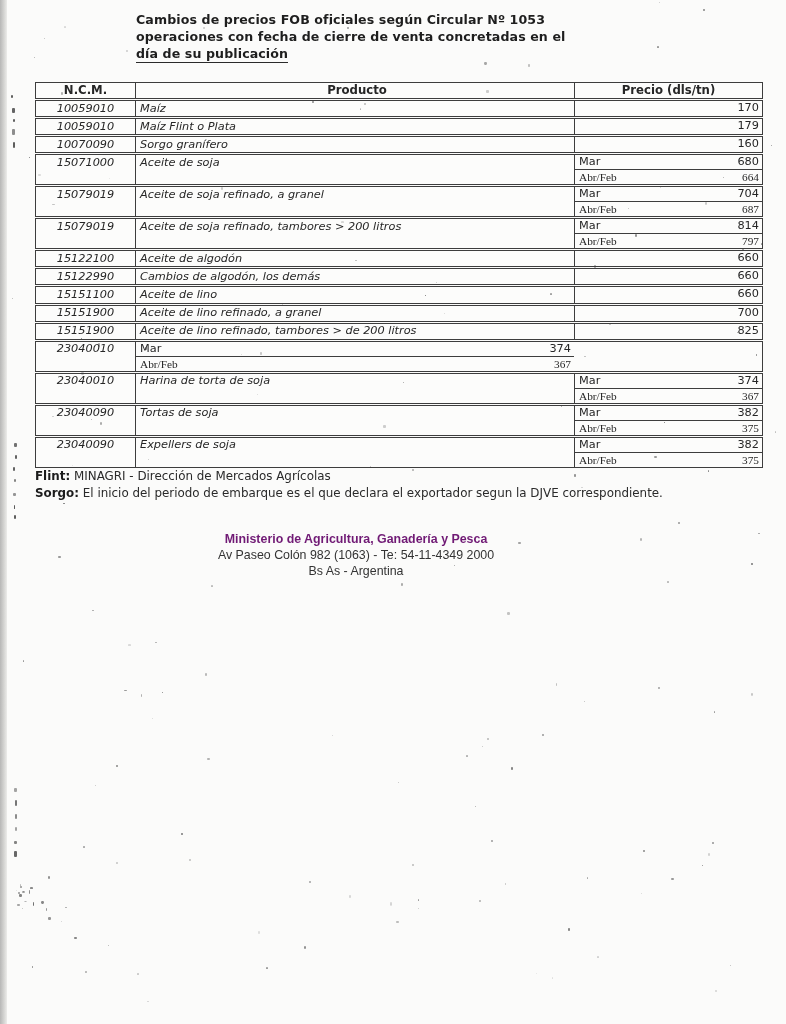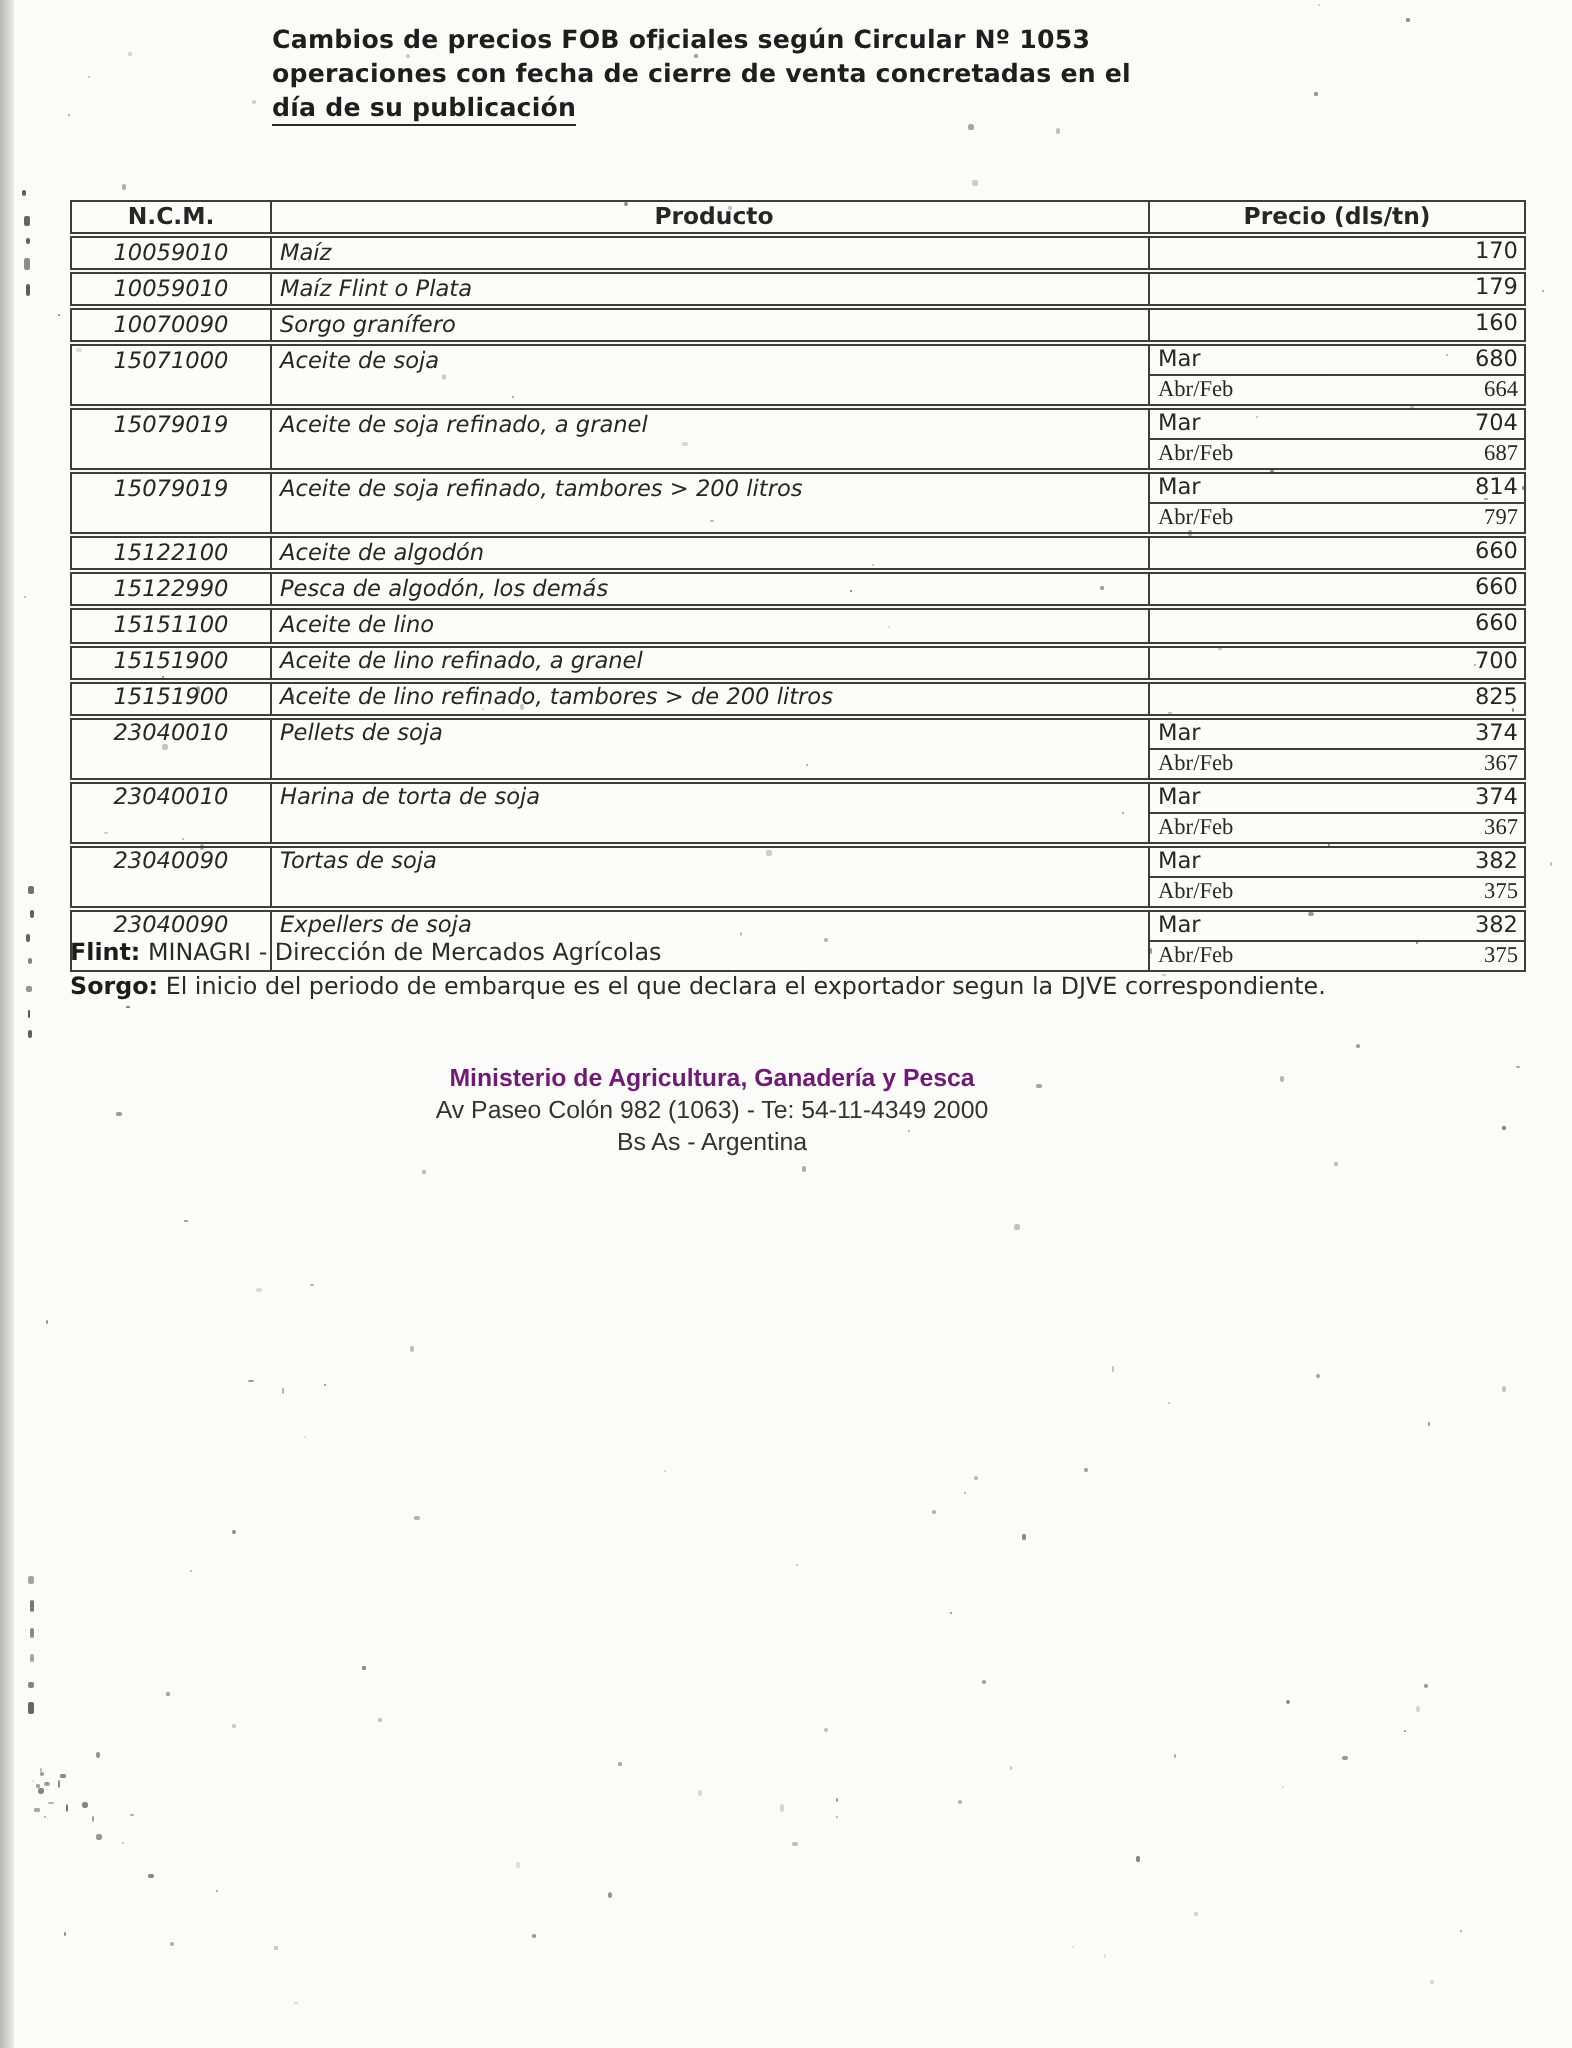--- a/index.html
+++ b/index.html
@@ -15,21 +15,21 @@
     background:linear-gradient(to right,#b7b7b6,#d6d6d4 60%,#ececea);
   }
   
   .title{
     position:absolute;left:136px;top:11px;width:480px;
     font-size:12.6px;font-weight:bold;line-height:17px;color:#1e1e1e;
     letter-spacing:.1px;
   }
   .title .u{border-bottom:1.7px solid #2b2b2b;padding-bottom:1px;}
   
-  .tbl{position:absolute;left:35px;top:99px;width:728px;font-size:11.3px;}
+  .tbl{position:absolute;left:35px;top:81px;width:728px;font-size:11.3px;}
   .t-head,.t-row{
     border:1.3px solid #3d3d3d;margin-top:1px;
     display:grid;grid-template-columns:99px 1fr 188px;
     background:#fcfcfb;box-sizing:border-box;
   }
   .t-head{font-weight:bold;font-size:11.7px;}
   .t-head>div{line-height:15px;height:15px;text-align:center;}
   .c1{text-align:center;line-height:15px;padding-top:0;}
   .c2{border-left:1.3px solid #3d3d3d;padding-left:4px;line-height:15px;}
   .c3{border-left:1.3px solid #3d3d3d;display:flex;flex-direction:column;}
@@ -152,21 +152,21 @@
         <div class="c2">Aceite de algodón</div>
         <div class="c3">
           <div class="p-line">
             <span class="per"></span>
             <span class="val">660</span>
           </div>
         </div>
       </div>
       <div class="t-row">
         <div class="c1">15122990</div>
-        <div class="c2">Pesca de algodón, los demás</div>
+        <div class="c2">Cambios de algodón, los demás</div>
         <div class="c3">
           <div class="p-line">
             <span class="per"></span>
             <span class="val">660</span>
           </div>
         </div>
       </div>
       <div class="t-row">
         <div class="c1">15151100</div>
         <div class="c2">Aceite de lino</div>
@@ -192,21 +192,20 @@
         <div class="c2">Aceite de lino refinado, tambores &gt; de 200 litros</div>
         <div class="c3">
           <div class="p-line">
             <span class="per"></span>
             <span class="val">825</span>
           </div>
         </div>
       </div>
       <div class="t-row">
         <div class="c1">23040010</div>
-        <div class="c2">Pellets de soja</div>
         <div class="c3">
           <div class="p-line">
             <span class="per">Mar</span>
             <span class="val">374</span>
           </div>
           <div class="p-line">
             <span class="per">Abr/Feb</span>
             <span class="val">367</span>
           </div>
         </div>

